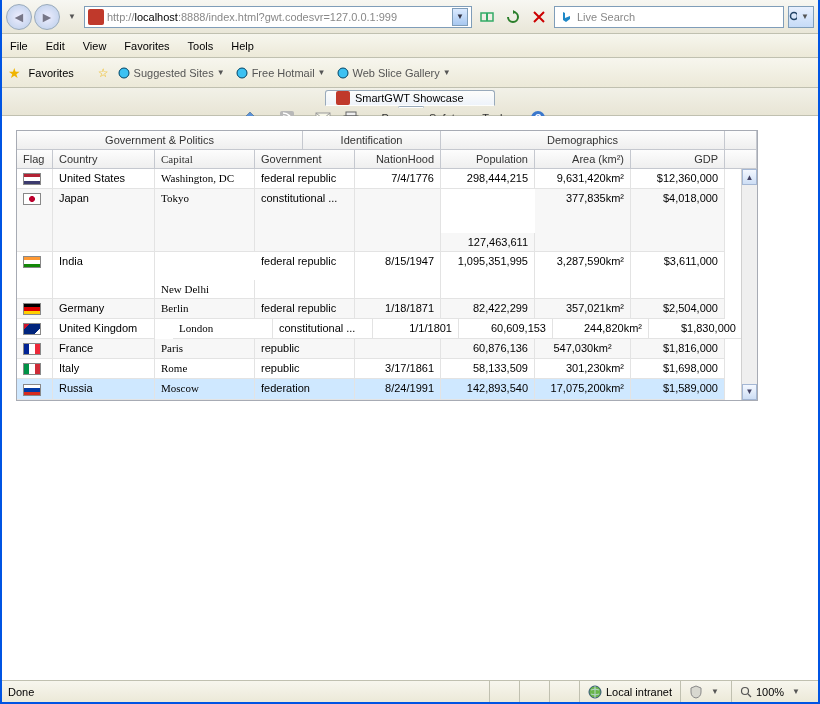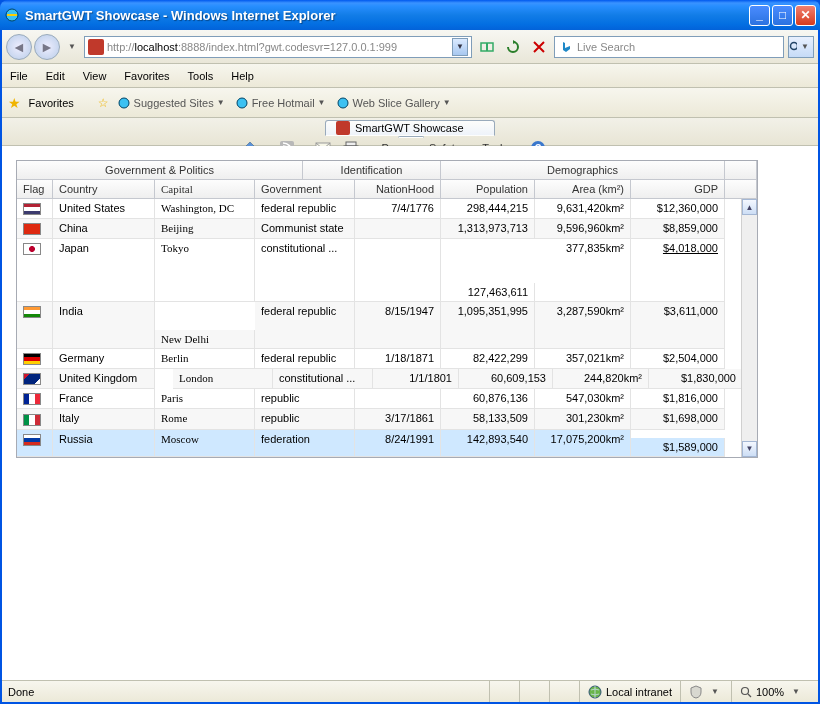--- a/index.html
+++ b/index.html
@@ -73,34 +73,20 @@
 .statusbar { height: 22px; background: linear-gradient(#f7f6ee,#ece9d8); border-top: 1px solid #c0c0b0; display: flex; align-items: center; padding: 0 6px; font-size: 11px; }
 .statusbar .sect { border-left: 1px solid #c0c0b0; height: 100%; display: flex; align-items: center; padding: 0 8px; gap: 4px; }
 .statusbar .spacer { flex: 1; }
 
 svg { display: block; }
 </style>
 </head>
 <body>
 
 <div class="window">
-  <div class="titlebar">
-    <span class="ie-icon">
-      <svg width="16" height="16" viewBox="0 0 16 16">
-          <circle cx="8" cy="8" r="6" fill="#3cc1f2" stroke="#046" stroke-width="1"></circle>
-          <path d="M3 8 h10" stroke="#fc0" stroke-width="2"></path>
-        </svg>
-    </span>
-    <span class="title">SmartGWT Showcase - Windows Internet Explorer</span>
-    <div class="win-btns">
-      <div class="win-btn win-min">_</div>
-      <div class="win-btn win-max">□</div>
-      <div class="win-btn win-close">✕</div>
-    </div>
-  </div>
 
   <div class="chrome">
     <div class="navbar">
       <div class="nav-arrows">
         <div class="nav-arrow">◄</div>
         <div class="nav-arrow">►</div>
       </div>
       <span class="dd-small">▼</span>
       <div class="addrbar">
         <span class="addr-icon"></span>
@@ -264,38 +250,28 @@
               <div class="cell w-flag" style="width: 36px;"><span class="flag" style="background: linear-gradient(rgb(178, 34, 52) 33%, white 33%, white 66%, rgb(60, 59, 110) 66%);"></span></div>
               <div class="cell w-country" style="width: 102px;">United States</div>
               <div class="cell w-capital" style="width: 100px;">Washington, DC</div>
               <div class="cell w-gov" style="width: 100px;">federal republic</div>
               <div class="cell w-nation ar" style="width: 86px;">7/4/1776</div>
               <div class="cell w-pop ar" style="width: 94px;">298,444,215</div>
               <div class="cell w-area ar" style="width: 96px;">9,631,420km²</div>
               <div class="cell w-gdp ar" style="width: 94px;">$12,360,000</div>
             </div>
             <div class="grid-row">
-              <div class="cell w-flag" style="width: 36px;"><span class="flag" style="background: rgb(222, 41, 16);"></span></div>
-              <div class="cell w-country" style="width: 102px;">China</div>
-              <div class="cell w-capital" style="width: 100px;">Beijing</div>
-              <div class="cell w-gov" style="width: 100px;">Communist state</div>
-              <div class="cell w-nation ar" style="width: 86px;"></div>
-              <div class="cell w-pop ar" style="width: 94px;">1,313,973,713</div>
-              <div class="cell w-area ar" style="width: 96px;">9,596,960km²</div>
-              <div class="cell w-gdp ar" style="width: 94px;">$8,859,000</div>
-            </div>
-            <div class="grid-row">
               <div class="cell w-flag" style="width: 36px;"><span class="flag" style="background: radial-gradient(circle, rgb(188, 0, 45) 30%, white 32%);"></span></div>
               <div class="cell w-country" style="width: 102px;">Japan</div>
               <div class="cell w-capital" style="width: 100px;">Tokyo</div>
               <div class="cell w-gov" style="width: 100px;">constitutional ...</div>
               <div class="cell w-nation ar" style="width: 86px;"></div>
               <div class="cell w-pop ar" style="width: 94px; margin-top: 44px;">127,463,611</div>
               <div class="cell w-area ar" style="width: 96px;">377,835km²</div>
-              <div class="cell w-gdp ar" style="width: 94px; text-decoration: underline;">$4,018,000</div>
+              <div class="cell w-gdp ar" style="width: 94px;">$4,018,000</div>
             </div>
             <div class="grid-row">
               <div class="cell w-flag" style="width: 36px;"><span class="flag" style="background: linear-gradient(rgb(255, 153, 51) 33%, white 33%, white 66%, rgb(19, 136, 8) 66%);"></span></div>
               <div class="cell w-country" style="width: 102px;">India</div>
               <div class="cell w-capital" style="width: 100px; margin-top: 28px;">New Delhi</div>
               <div class="cell w-gov" style="width: 100px;">federal republic</div>
               <div class="cell w-nation ar" style="width: 86px;">8/15/1947</div>
               <div class="cell w-pop ar" style="width: 94px;">1,095,351,995</div>
               <div class="cell w-area ar" style="width: 96px;">3,287,590km²</div>
               <div class="cell w-gdp ar" style="width: 94px;">$3,611,000</div>
@@ -320,42 +296,42 @@
               <div class="cell w-area ar" style="width: 96px;">244,820km²</div>
               <div class="cell w-gdp ar" style="width: 94px;">$1,830,000</div>
             </div>
             <div class="grid-row">
               <div class="cell w-flag" style="width: 36px;"><span class="flag" style="background: linear-gradient(90deg, rgb(0, 35, 149) 33%, white 33%, white 66%, rgb(237, 41, 57) 66%);"></span></div>
               <div class="cell w-country" style="width: 102px;">France</div>
               <div class="cell w-capital" style="width: 100px;">Paris</div>
               <div class="cell w-gov" style="width: 100px;">republic</div>
               <div class="cell w-nation ar" style="width: 86px;"></div>
               <div class="cell w-pop ar" style="width: 94px;">60,876,136</div>
-              <div class="cell w-area ar" style="width: 96px;">547,030km²</div>
+              <div class="cell w-area ar" style="width: 96px; text-align: center;">547,030km²</div>
               <div class="cell w-gdp ar" style="width: 94px;">$1,816,000</div>
             </div>
             <div class="grid-row">
               <div class="cell w-flag" style="width: 36px;"><span class="flag" style="background: linear-gradient(90deg, rgb(0, 146, 70) 33%, white 33%, white 66%, rgb(206, 43, 55) 66%);"></span></div>
               <div class="cell w-country" style="width: 102px;">Italy</div>
               <div class="cell w-capital" style="width: 100px;">Rome</div>
               <div class="cell w-gov" style="width: 100px;">republic</div>
               <div class="cell w-nation ar" style="width: 86px;">3/17/1861</div>
               <div class="cell w-pop ar" style="width: 94px;">58,133,509</div>
               <div class="cell w-area ar" style="width: 96px;">301,230km²</div>
               <div class="cell w-gdp ar" style="width: 94px;">$1,698,000</div>
             </div>
             <div class="grid-row selected">
               <div class="cell w-flag" style="width: 36px;"><span class="flag" style="background: linear-gradient(white 33%, rgb(0, 57, 166) 33%, rgb(0, 57, 166) 66%, rgb(213, 43, 30) 66%);"></span></div>
               <div class="cell w-country" style="width: 102px;">Russia</div>
               <div class="cell w-capital" style="width: 100px;">Moscow</div>
               <div class="cell w-gov" style="width: 100px;">federation</div>
               <div class="cell w-nation ar" style="width: 86px;">8/24/1991</div>
               <div class="cell w-pop ar" style="width: 94px;">142,893,540</div>
               <div class="cell w-area ar" style="width: 96px;">17,075,200km²</div>
-              <div class="cell w-gdp ar" style="width: 94px; margin-top: 8px;">$1,589,000</div>
+              <div class="cell w-gdp ar" style="width: 94px;">$1,589,000</div>
             </div>
             <div class="scrollbar">
             <div class="sb-btn">▲</div>
             <div class="sb-track"></div>
             <div class="sb-btn">▼</div>
           </div>
         </div>
       </div>
     </div>
 

